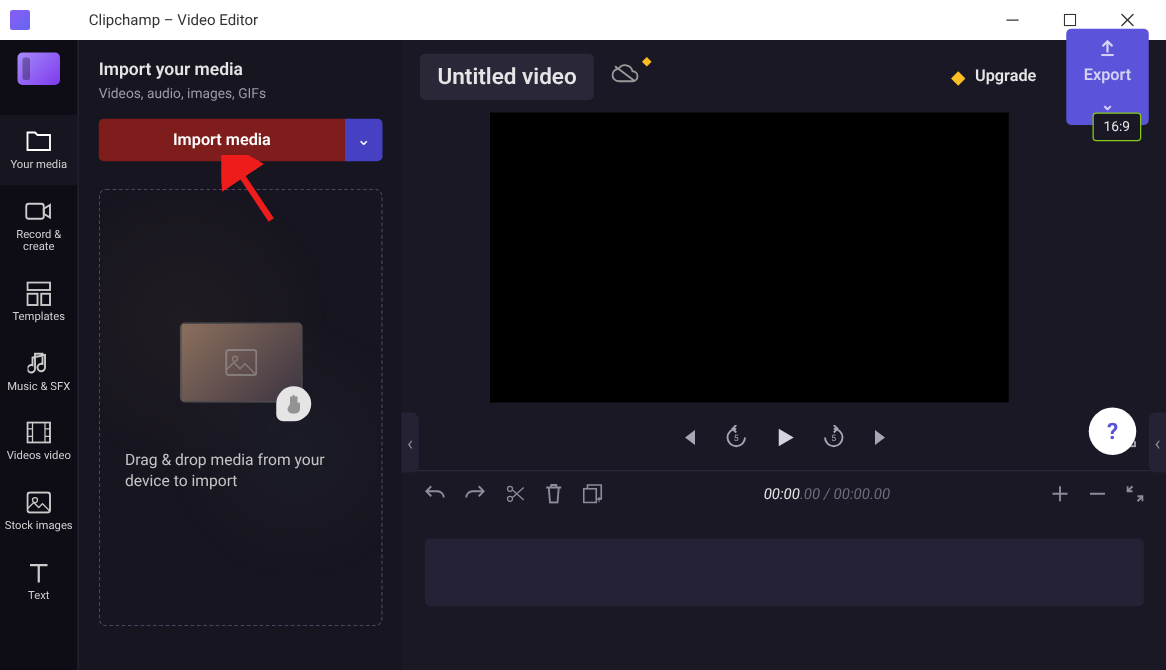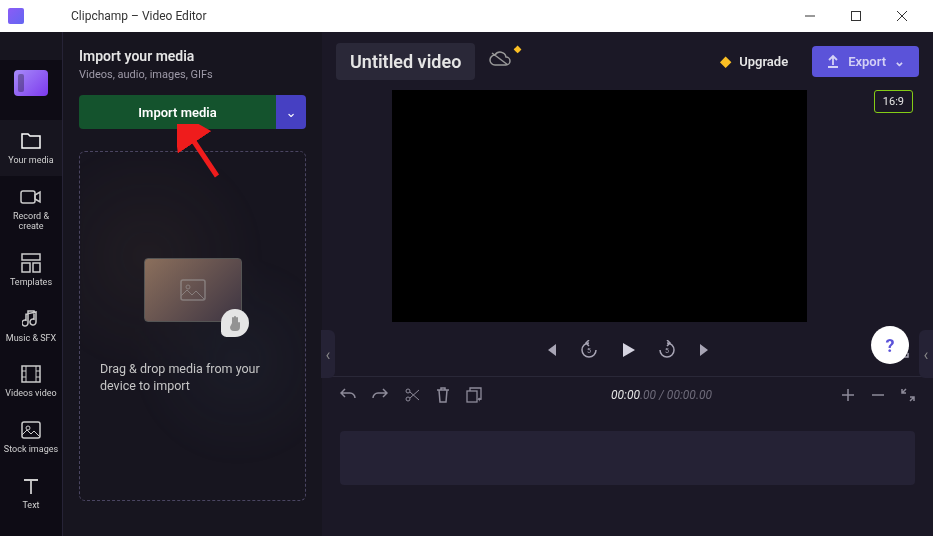--- a/index.html
+++ b/index.html
@@ -6,51 +6,51 @@
     body { width: 933px; height: 536px; background: #17151f; color: #e5e5e5; overflow: hidden; position: relative; }
     
     .titlebar { height: 32px; background: #ffffff; display: flex; align-items: center; padding: 0 8px; color: #333; }
     .titlebar-icon { width: 16px; height: 16px; background: linear-gradient(135deg, #8b5cf6, #6366f1); border-radius: 2px; margin-right: 8px; }
     .titlebar-title { font-size: 12px; flex: 1; margin-left: 39px; }
     .window-controls { display: flex; gap: 0; }
     .window-btn { width: 46px; height: 32px; display: flex; align-items: center; justify-content: center; cursor: pointer; }
     
     .main-layout { display: flex; height: calc(536px - 32px); }
     
-    .rail { width: 62px; background: #0e0c15; display: flex; flex-direction: column; align-items: center; padding-top: 10px; margin-top: 28px; }
+    .rail { width: 62px; background: #0e0c15; display: flex; flex-direction: column; align-items: center; padding-top: 10px; }
     .rail-logo { width: 34px; height: 26px; background: linear-gradient(135deg, #a78bfa, #7c3aed); border-radius: 4px; margin-bottom: 24px; position: relative; }
     .rail-logo::before { content: ''; position: absolute; left: 4px; top: 4px; bottom: 4px; width: 6px; background: rgba(0,0,0,0.3); border-radius: 2px; }
     .rail-item { width: 62px; display: flex; flex-direction: column; align-items: center; justify-content: center; gap: 4px; padding: 10px 2px; cursor: pointer; text-align: center; }
     .rail-item.active { background: #17151f; }
     .rail-item-icon { width: 22px; height: 22px; display: flex; align-items: center; justify-content: center; color: #e5e5e5; }
     .rail-item-label { font-size: 9px; color: #d1d1d1; line-height: 1.1; }
     
     .media-panel { width: 260px; background: #17151f; padding: 16px; border-left: 1px solid #262336; }
     .panel-title { font-size: 14px; font-weight: 600; margin-bottom: 4px; }
     .panel-subtitle { font-size: 11px; color: #9e9aa8; margin-bottom: 14px; }
     .import-row { display: flex; gap: 0; margin-bottom: 22px; }
-    .import-btn { flex: 1; background: #14532d; color: #fff; border: none; height: 34px; border-radius: 4px 0 0 4px; font-size: 13px; font-weight: 600; cursor: pointer; }
+    .import-btn { flex: 1; background: #7f1d1d; color: #fff; border: none; height: 34px; border-radius: 4px 0 0 4px; font-size: 13px; font-weight: 600; cursor: pointer; }
     .import-dd { width: 30px; background: #4640c2; border: none; border-radius: 0 4px 4px 0; color: #fff; cursor: pointer; display: flex; align-items: center; justify-content: center; }
     
     .dropzone { border: 1px dashed #4a4561; border-radius: 6px; height: 350px; display: flex; flex-direction: column; align-items: center; justify-content: center; text-align: left; padding: 20px; position: relative; overflow: hidden; }
     .dropzone-blur { position: absolute; inset: 0; background: radial-gradient(circle at 30% 30%, rgba(100,80,60,0.12), transparent 40%), radial-gradient(circle at 70% 60%, rgba(60,80,100,0.12), transparent 40%); filter: blur(2px); }
     .dropzone-thumb { width: 98px; height: 64px; background: linear-gradient(135deg, #8b6f5c, #3d3442); border: 1px solid #555; border-radius: 4px; display: flex; align-items: center; justify-content: center; position: relative; margin-bottom: 38px; z-index: 1; }
     .dropzone-thumb svg { opacity: 0.5; }
     .hand-cursor { position: absolute; bottom: -16px; right: -8px; width: 28px; height: 28px; background: #e5e5e5; border-radius: 50% 50% 50% 20%; display: flex; align-items: center; justify-content: center; }
     .dropzone-text { font-size: 12.5px; color: #c5c5c5; z-index: 1; line-height: 1.4; }
     
     .editor-area { flex: 1; display: flex; flex-direction: column; background: #1b1826; position: relative; }
     .editor-toolbar { height: 58px; display: flex; align-items: center; padding: 0 14px; gap: 10px; }
     .proj-title { background: #2a2838; padding: 8px 14px; border-radius: 4px; font-size: 18px; font-weight: 600; cursor: pointer; }
     .cloud-icon-wrap { position: relative; padding: 4px; }
     .diamond-badge { position: absolute; top: -4px; right: -6px; color: #fbbf24; font-size: 10px; }
     .spacer { flex: 1; }
     .upgrade-btn { display: flex; align-items: center; gap: 8px; padding: 8px 14px; border-radius: 4px; font-size: 13px; font-weight: 600; cursor: pointer; border: none; background: transparent; color: #e5e5e5; }
     .upgrade-btn .gem { color: #fbbf24; font-size: 14px; }
-    .export-btn { display: flex; align-items: center; gap: 8px; background: #5b53d9; border: none; padding: 8px 14px; border-radius: 4px; font-size: 13px; font-weight: 600; color: #d4d1f5; cursor: pointer; }
+    .export-btn { display: flex; align-items: center; gap: 8px; background: #5b53d9; border: none; padding: 8px 14px; border-radius: 4px; font-size: 13px; font-weight: 600; color: #d4d1f5; cursor: pointer; flex-direction: column; }
     
     .preview-row { display: flex; padding: 0 14px 10px 70px; gap: 14px; align-items: flex-start; position: relative; }
     .video-preview { width: 415px; height: 232px; background: #000; }
     .aspect-badge { position: absolute; right: 20px; top: 0; border: 1px solid #84cc16; padding: 4px 8px; font-size: 11px; border-radius: 3px; cursor: pointer; background: #1b1826; }
     
     .player-controls { display: flex; align-items: center; justify-content: center; gap: 20px; padding: 8px 14px 16px 14px; color: #a8a5b5; position: relative; }
     .player-controls .pc-btn { cursor: pointer; display: flex; align-items: center; justify-content: center; }
     .fullscreen-btn { position: absolute; right: 24px; }
     
     .timeline-toolbar { display: flex; align-items: center; gap: 16px; padding: 10px 18px; border-top: 1px solid #2a2838; color: #8e8b9a; }

